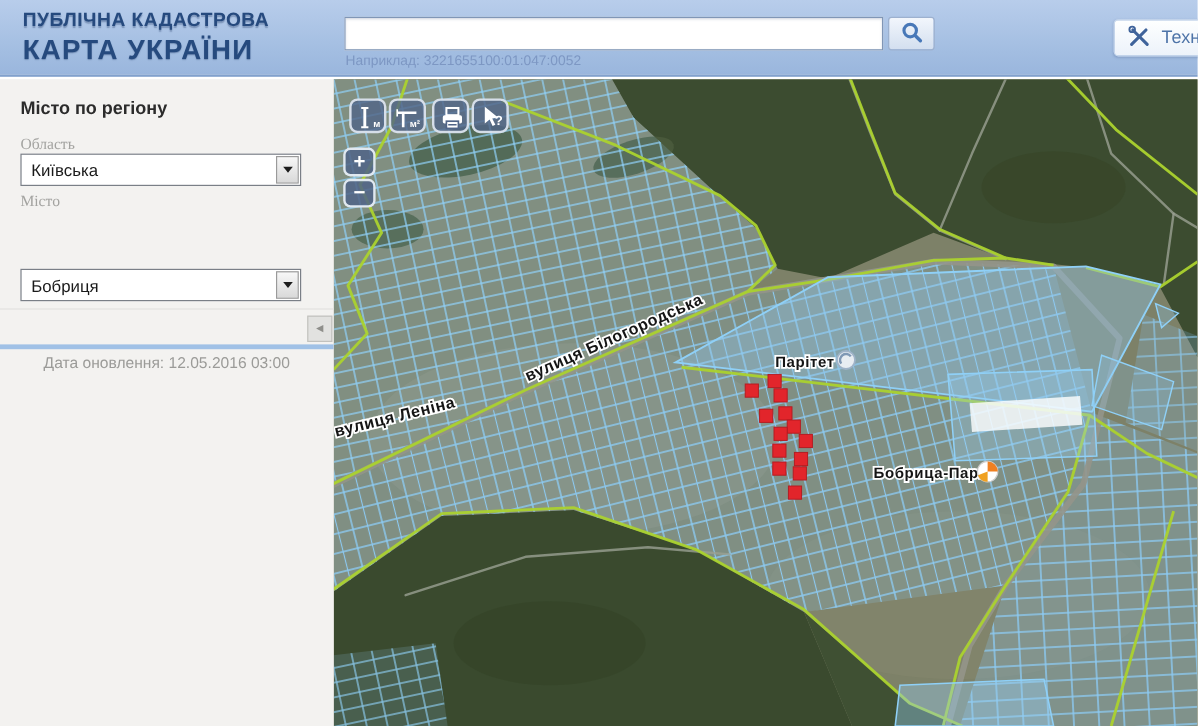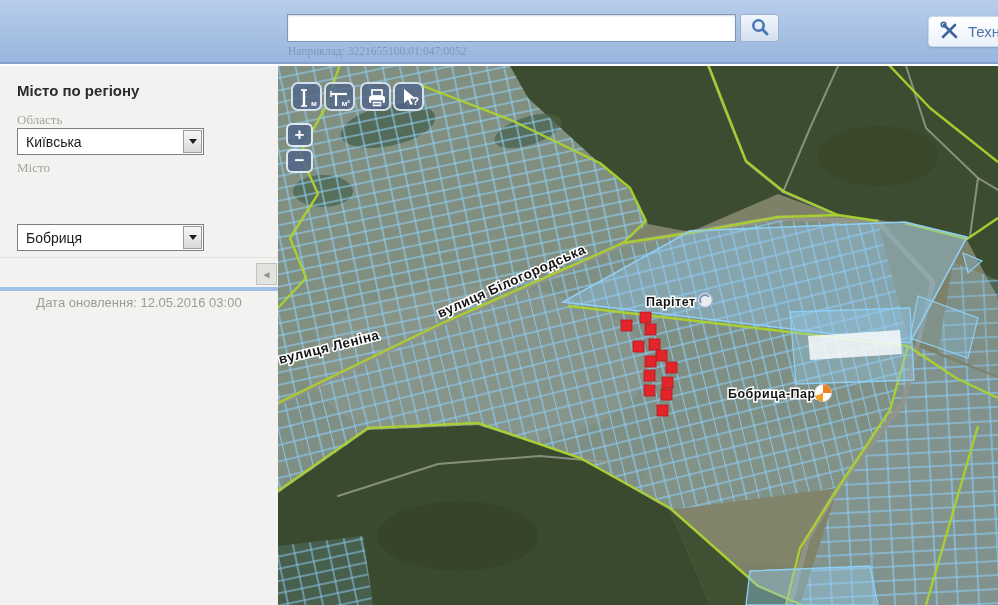--- a/index.html
+++ b/index.html
@@ -11,32 +11,32 @@
             border-bottom:2px solid #82a1cd; z-index:30; }
   .logo { position:absolute; left:19px; top:8px; color:#264a7e;
           text-shadow:0 1px 1px rgba(30,55,100,.35); }
   .logo-line1 { font-size:16px; font-weight:bold; letter-spacing:.4px; line-height:20px; }
   .logo-line2 { font-size:23px; font-weight:bold; letter-spacing:1px; line-height:26px; }
   .search-wrap { position:absolute; left:287px; top:14px; display:flex; }
   .search-input { width:449px; height:28px; border:1px solid #8096b6; background:#fff;
                   padding:0 8px; font-size:14px; color:#333; box-shadow:inset 0 1px 2px rgba(70,90,130,.25); }
   .search-btn { width:39px; height:28px; margin-left:4px; border:1px solid #9db1cf; border-radius:3px;
                 background:linear-gradient(#f2f6fc,#d3dfef); display:flex; align-items:center; justify-content:center; cursor:pointer; }
-  .search-hint { position:absolute; left:288px; top:45px; font-size:11.5px; color:#7d97c3;font-family:Liberation Serif, serif; }
+  .search-hint { position:absolute; left:288px; top:45px; font-size:11.5px; color:#7d97c3; }
   .tech-btn { position:absolute; left:928px; top:16px; height:31px; width:130px;
               background:linear-gradient(#feffff,#ecf2fa); border:1px solid #c9d8ec; border-radius:4px;
               display:flex; align-items:center; gap:8px; padding-left:10px; cursor:pointer;
               box-shadow:0 1px 2px rgba(60,85,130,.25); }
   .tech-label { font-size:15px; color:#4e74a8; white-space:nowrap; }
 
   
   .sidebar { position:absolute; left:0; top:66px; width:278px; height:539px; background:#f3f2f0; z-index:20; }
   .sb-title { position:absolute; left:17px; top:16px; font-size:15px; font-weight:bold; color:#2b2b2b; }
   .sb-label { position:absolute; left:17px; font-size:13px; color:#a3a3a0;font-family:Liberation Serif, serif; }
-  .sb-select { position:absolute; left:17px; width:187px; height:27px; background:#fff;
+  .sb-select { position:absolute; left:17px; width:234px; height:27px; background:#fff;
                border:1px solid #7a7f87; display:flex; align-items:center; cursor:pointer; }
   .sb-select .val { flex:1; padding-left:8px; font-size:14px; color:#1a1a1a; white-space:nowrap; overflow:hidden; }
   .dd-btn { width:19px; height:23px; margin-right:1px; background:linear-gradient(#f7f7f7,#d9d9d9);
             border:1px solid #9a9a9a; display:flex; align-items:center; justify-content:center; }
   .dd-arrow { width:0; height:0; border-left:4px solid transparent; border-right:4px solid transparent;
               border-top:5px solid #1c1c1c; }
   .sb-faintline { position:absolute; left:0; top:191px; width:278px; height:1px; background:#e3e2e0; }
   .collapse-btn { position:absolute; left:256px; top:197px; width:21px; height:22px; background:#e2e2e0;
                   border:1px solid #c2c2be; display:flex; align-items:center; justify-content:center;
                   cursor:pointer; font-size:10px; color:#8f8f8b; }
@@ -56,20 +56,24 @@
   .zoomctl { position:absolute; left:8px; top:57px; width:27px; display:flex; flex-direction:column; gap:2px; z-index:5; }
   .zoom-btn { width:27px; height:24px; background:rgba(80,100,135,.85); border:2px solid rgba(240,246,252,.9);
               border-radius:6px; color:#fff; font-size:17px; font-weight:bold; line-height:18px; text-align:center;
               cursor:pointer; padding:0; }
   .maplabel { font-weight:bold; fill:#151515; stroke:#ffffff; stroke-width:3px; paint-order:stroke; letter-spacing:.5px; }
 </style>
 </head>
 <body>
 
 <div class="header">
+  <div class="logo">
+    <div class="logo-line1">ПУБЛІЧНА КАДАСТРОВА</div>
+    <div class="logo-line2">КАРТА УКРАЇНИ</div>
+  </div>
   <div class="search-wrap">
     <input class="search-input" type="text" value="" style="">
     <button class="search-btn">
       <span>
         <svg width="20" height="20" viewBox="0 0 20 20">
           <circle cx="8.5" cy="8.5" r="5.2" fill="none" stroke="#4878b8" stroke-width="2.6"></circle>
           <line x1="12.6" y1="12.6" x2="17" y2="17" stroke="#4878b8" stroke-width="2.8" stroke-linecap="round"></line>
         </svg>
       </span>
     </button>

